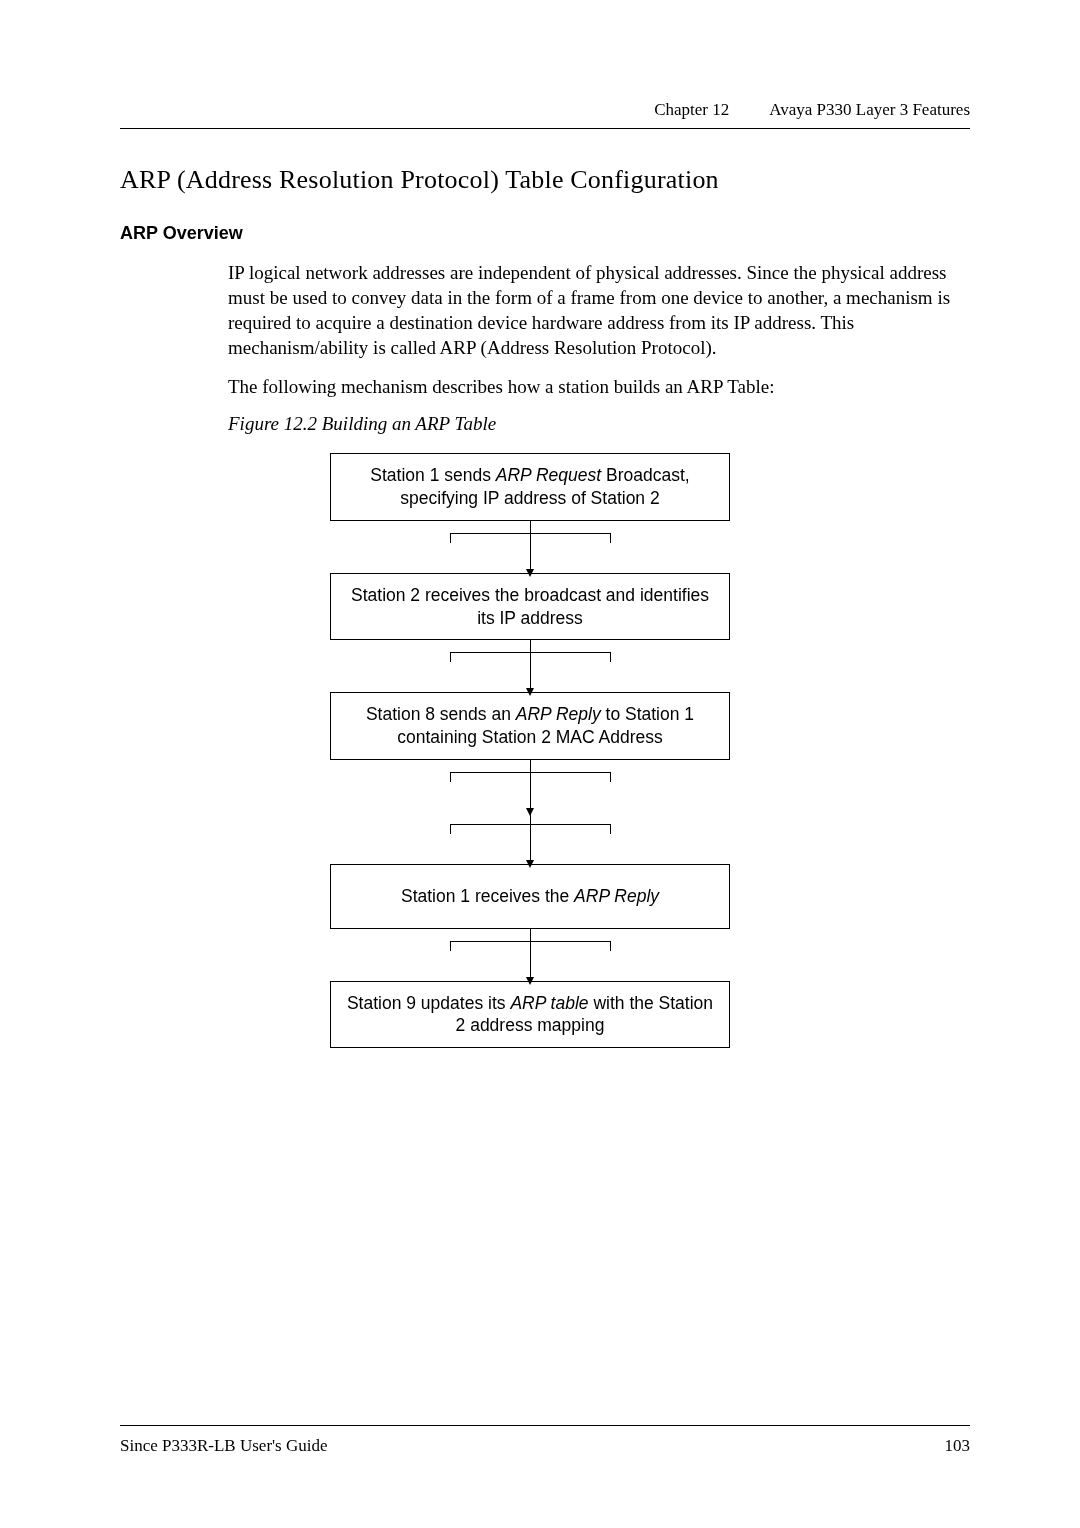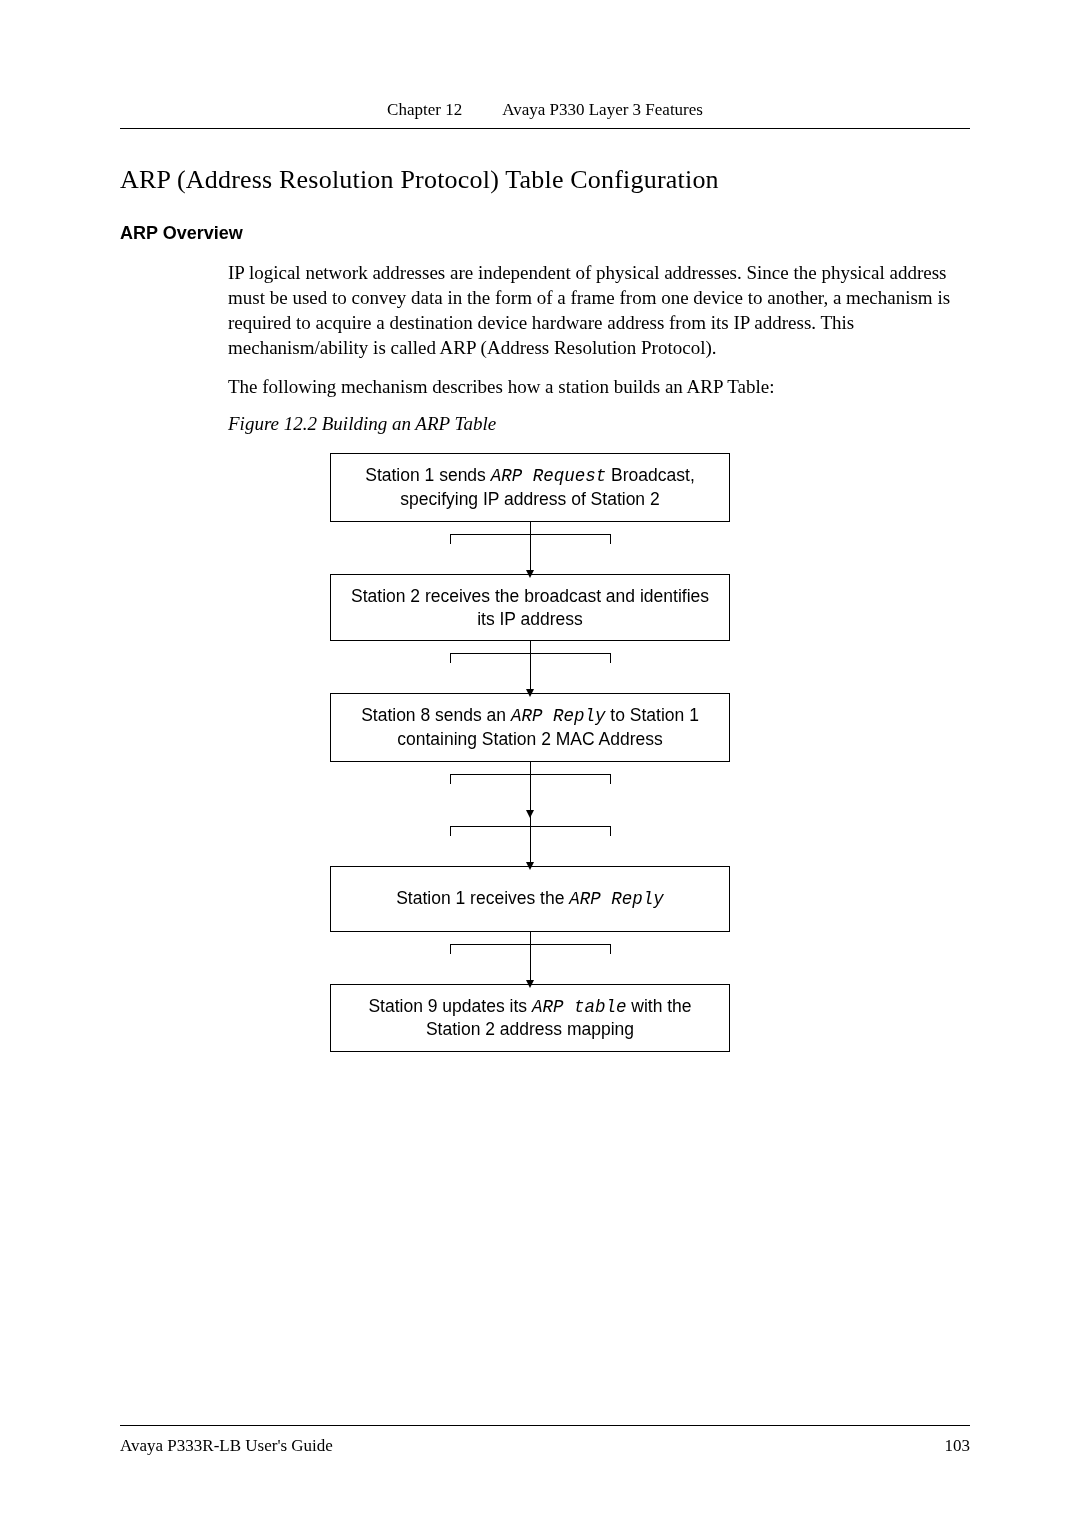--- a/index.html
+++ b/index.html
@@ -13,21 +13,21 @@
   }
   .page {
     padding: 100px 110px 60px 120px;
   }
   .header-line {
     border-top: 1px solid #000;
     margin-bottom: 22px;
   }
   .running-head {
     display: flex;
-    justify-content: center;
+    justify-content: flex-end;
     gap: 30px;
     font-size: 17px;
     margin-bottom: 8px;
   }
   .running-head .chap { margin-right: 10px; }
   h1.section-title {
     font-weight: 400;
     font-size: 26px;
     margin-top: 36px;
     margin-bottom: 28px;
@@ -60,21 +60,21 @@
   .flow-box {
     border: 1px solid #000;
     width: 400px;
     padding: 10px 14px;
     font-family: "Trebuchet MS", Arial, Helvetica, sans-serif;
     font-size: 17.5px;
     text-align: center;
     line-height: 1.3;
     background: #fff;
   }
-  .flow-box em { font-style: italic; font-family: Liberation Mono, monospace; }
+  .flow-box em { font-style: italic; }
   .connector {
     height: 52px;
     position: relative;
     width: 400px;
   }
   .connector .stub {
     position: absolute;
     left: 50%; top: 0;
     width: 0;
     height: 12px;
@@ -222,16 +222,16 @@
     <div class="flow-box">
       <span>Station 9 updates its </span><em>ARP table</em><span> with the Station 2 address mapping</span>
     </div>
 
   </div>
 </div>
 
 <div class="footer">
   <div class="footer-line"></div>
   <div class="footer-row">
-    <span>Avaya P333R-LB User's Guide</span>
+    <span>Since P333R-LB User's Guide</span>
     <span>103</span>
   </div>
 </div>
 
 </body></html>

